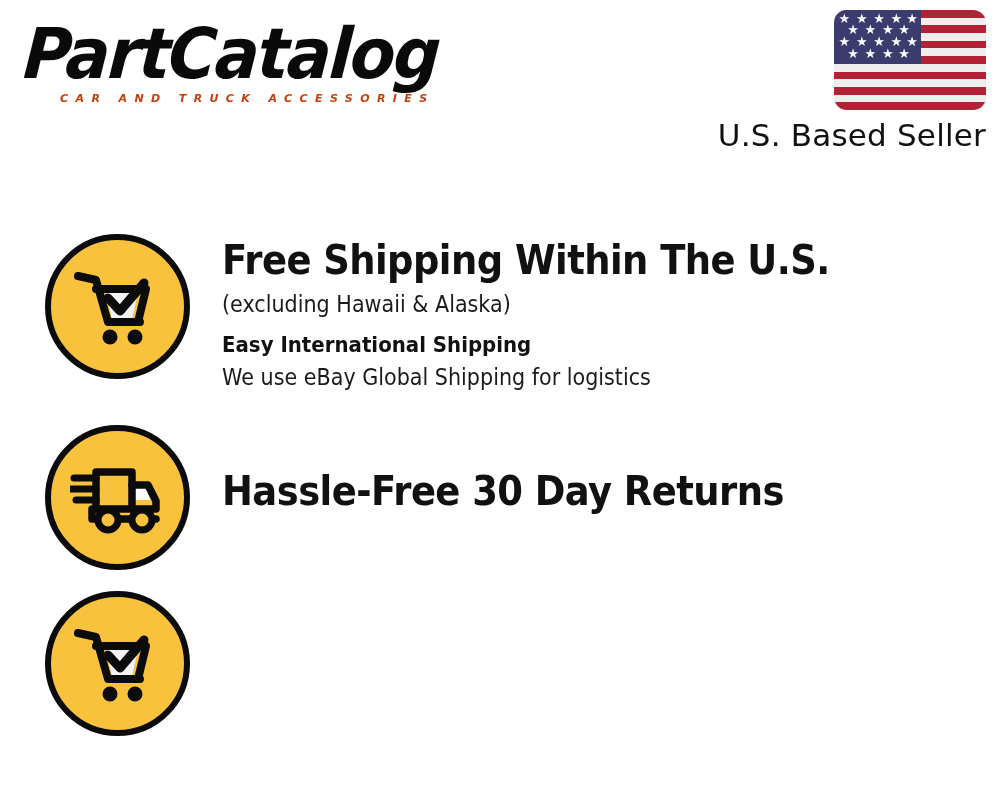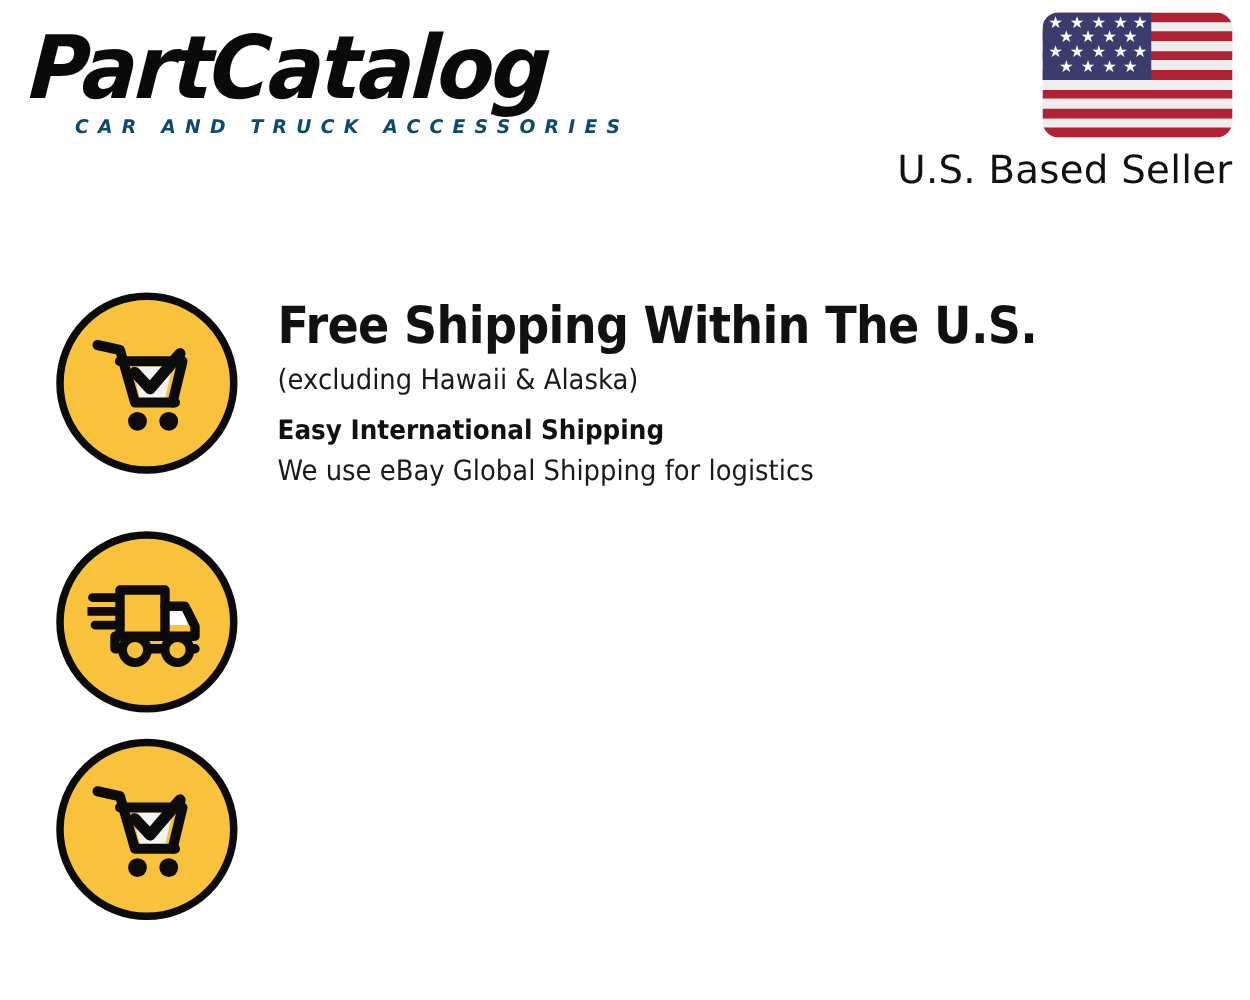--- a/index.html
+++ b/index.html
@@ -39,23 +39,23 @@
     letter-spacing: -2px;
     color: #0a0a0a;
     transform: scaleX(0.94) skewX(-4deg);
     transform-origin: left center;
     white-space: nowrap;
   }
   #brand-tagline {
     font-family: "DejaVu Sans", sans-serif;
     font-weight: bold;
     font-style: italic;
-    font-size: 15px;
+    font-size: 11px;
     letter-spacing: 7.4px;
-    color: #0c4a6e;
+    color: #c2410c;
     margin-top: 2px;
     margin-left: 36px;
     white-space: nowrap;
   }
 
   
   #seller-badge {
     position: absolute;
     right: 14px;
     top: 10px;
@@ -273,20 +273,23 @@
         <path d="M26 11 L62 11 L62 48 L26 48 Z" fill="none" stroke="#0b0b0b" stroke-width="7.5" stroke-linejoin="round"></path>
         <path d="M62 24 L78 24 L86 40 L86 48 L62 48" fill="none" stroke="#0b0b0b" stroke-width="7.5" stroke-linejoin="round" stroke-linecap="round"></path>
         <path d="M26 48 L22 48 L22 58 L86 58" fill="none" stroke="#0b0b0b" stroke-width="7.5" stroke-linejoin="round" stroke-linecap="round"></path>
         <line x1="4" y1="17" x2="26" y2="17" stroke="#0b0b0b" stroke-width="7" stroke-linecap="round"></line>
         <line x1="0" y1="28" x2="26" y2="28" stroke="#0b0b0b" stroke-width="7" stroke-linecap="round"></line>
         <line x1="6" y1="39" x2="26" y2="39" stroke="#0b0b0b" stroke-width="7" stroke-linecap="round"></line>
         <circle cx="38" cy="59" r="10" fill="#f9c23c" stroke="#0b0b0b" stroke-width="7"></circle>
         <circle cx="72" cy="59" r="10" fill="#f9c23c" stroke="#0b0b0b" stroke-width="7"></circle>
       </svg>
     </div>
+    <div class="feature-text">
+      <div class="feature-headline">Hassle-Free 30 Day Returns</div>
+    </div>
   </div>
 
   <div class="feature-row" id="feature-row-2">
     <div class="feature-icon-badge">
       <svg width="92" height="80" viewBox="0 0 92 80" aria-hidden="true">
         <polygon points="34,26 66,26 60,52 40,52" fill="#f4f4f4"></polygon>
         <path d="M6 9 L24 13 L36 55 L68 55" fill="none" stroke="#0b0b0b" stroke-width="8" stroke-linecap="round" stroke-linejoin="round"></path>
         <path d="M24 22 L74 22 L66 55" fill="none" stroke="#0b0b0b" stroke-width="8" stroke-linecap="round" stroke-linejoin="round"></path>
         <path d="M36 31 L48 44 L72 16" fill="none" stroke="#0b0b0b" stroke-width="9" stroke-linecap="round" stroke-linejoin="round"></path>
         <circle cx="38" cy="70" r="7.5" fill="#0b0b0b"></circle>

